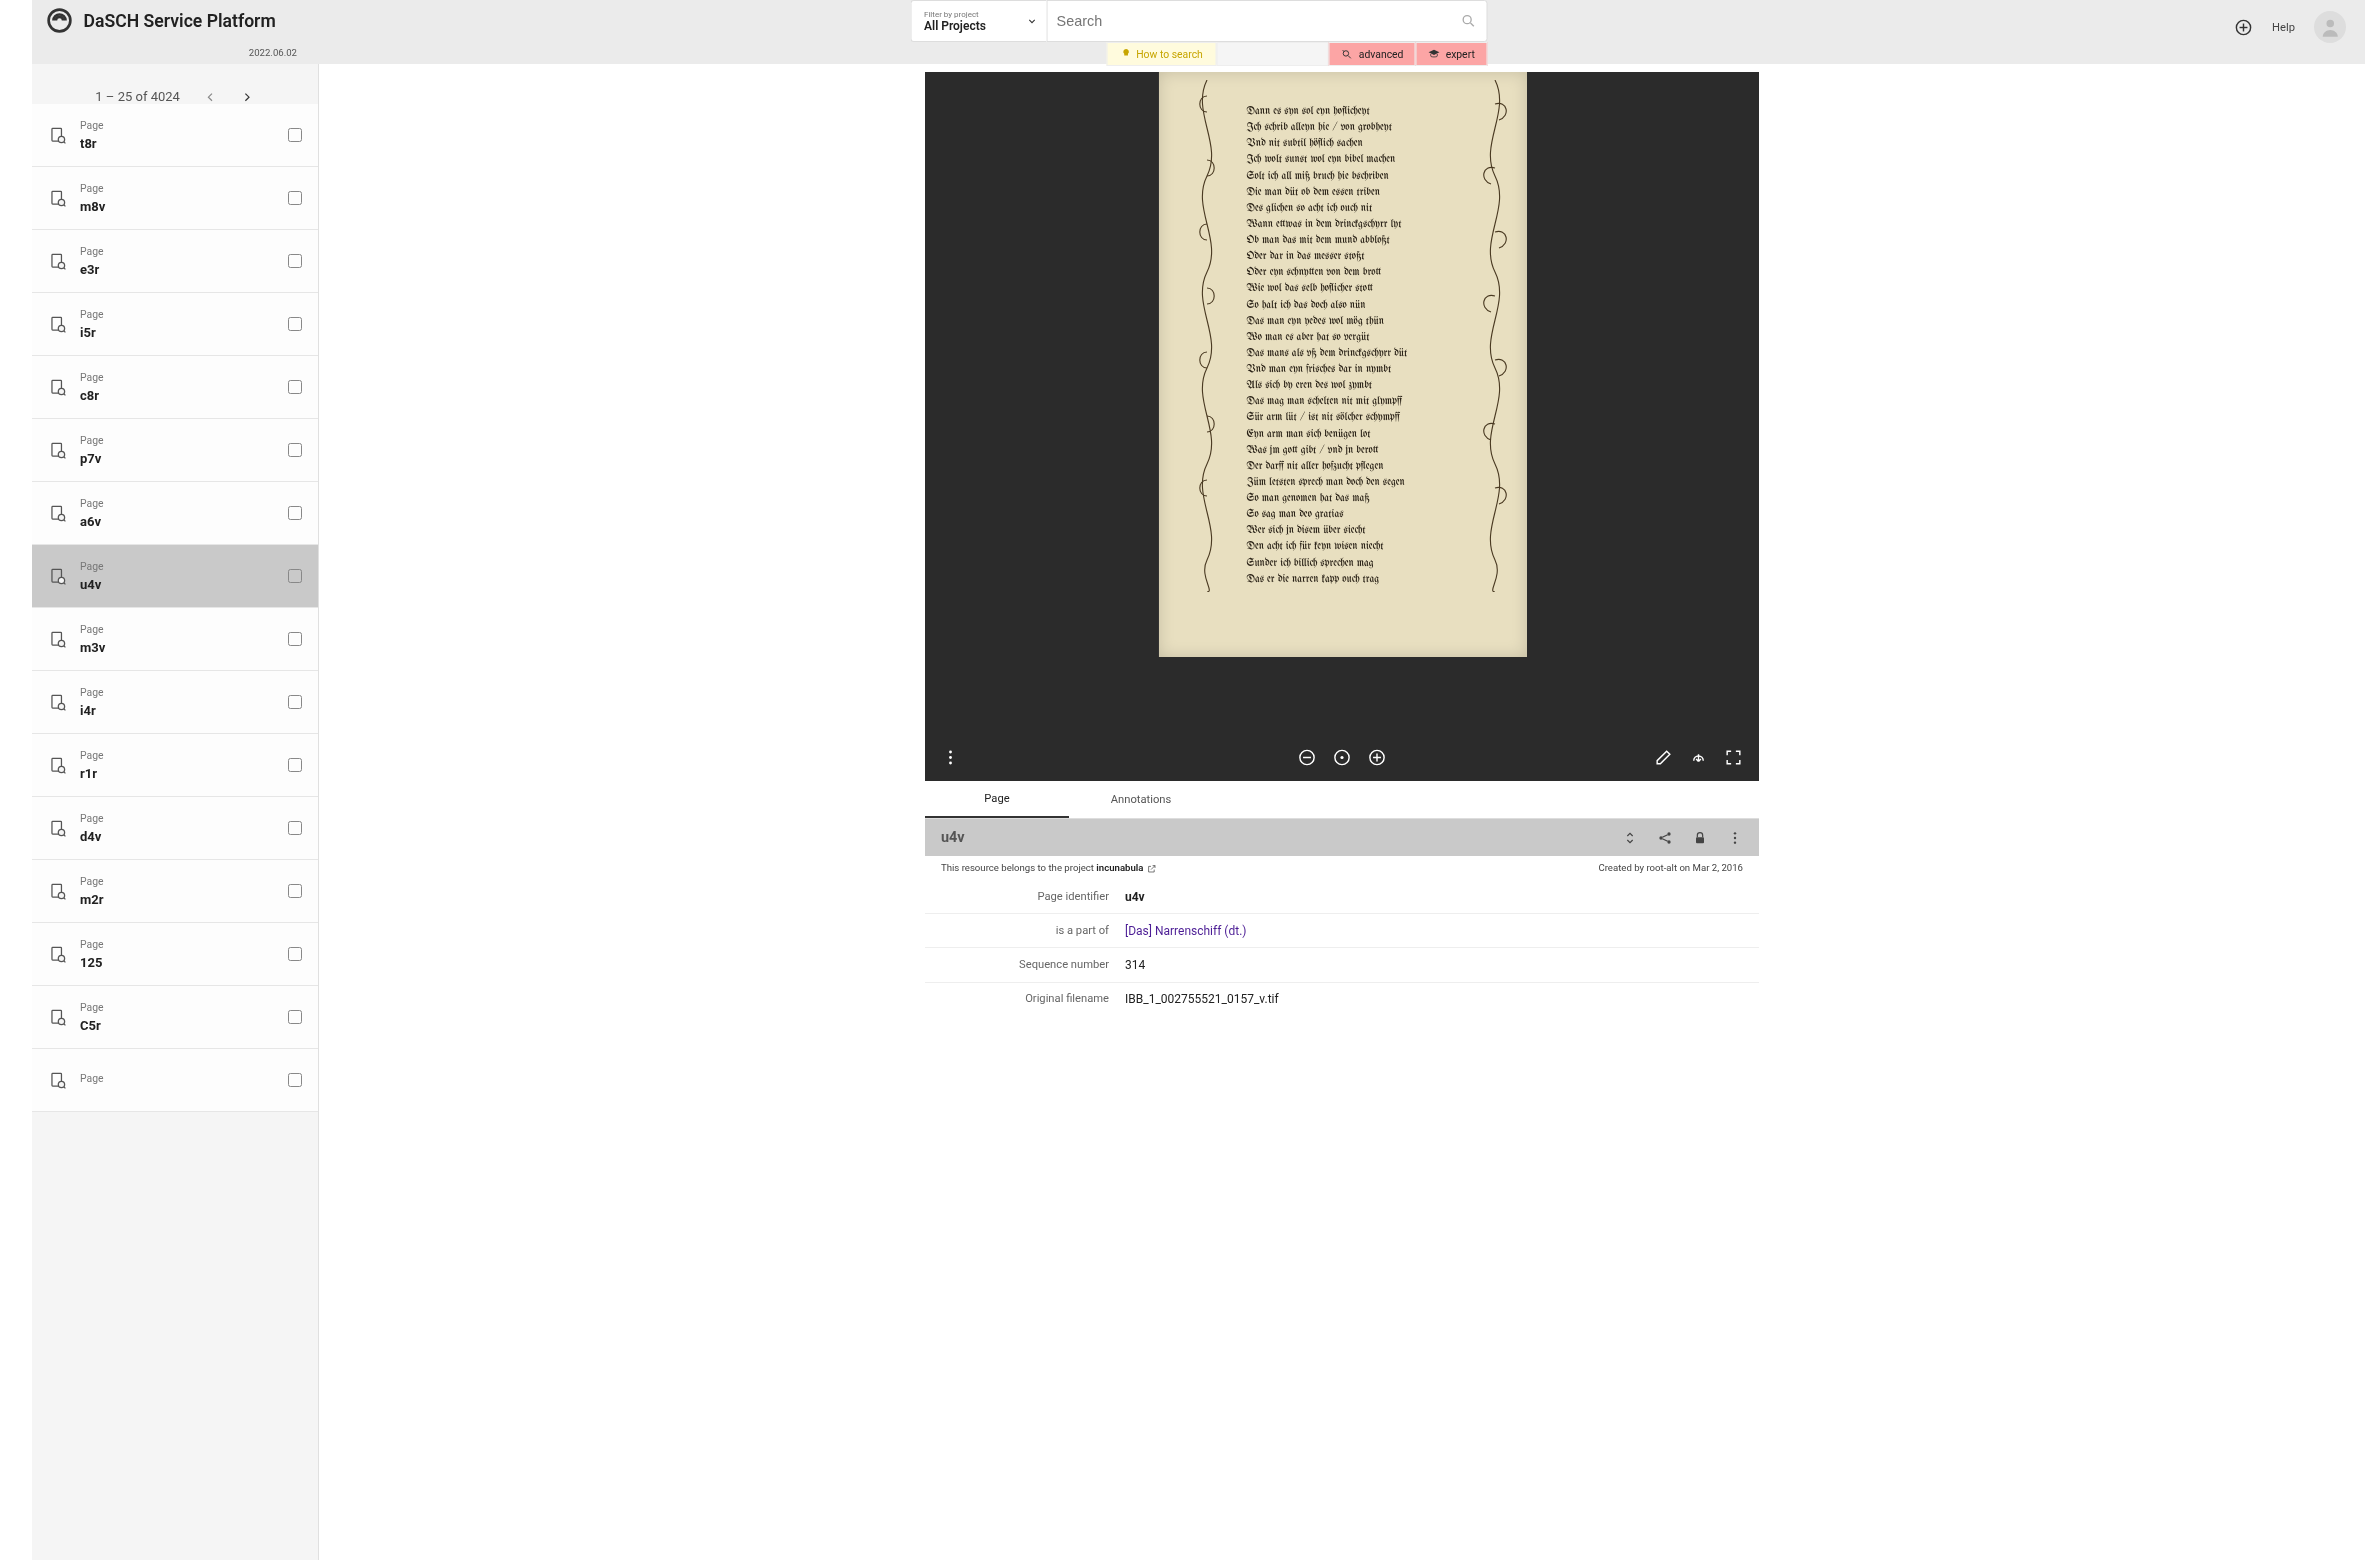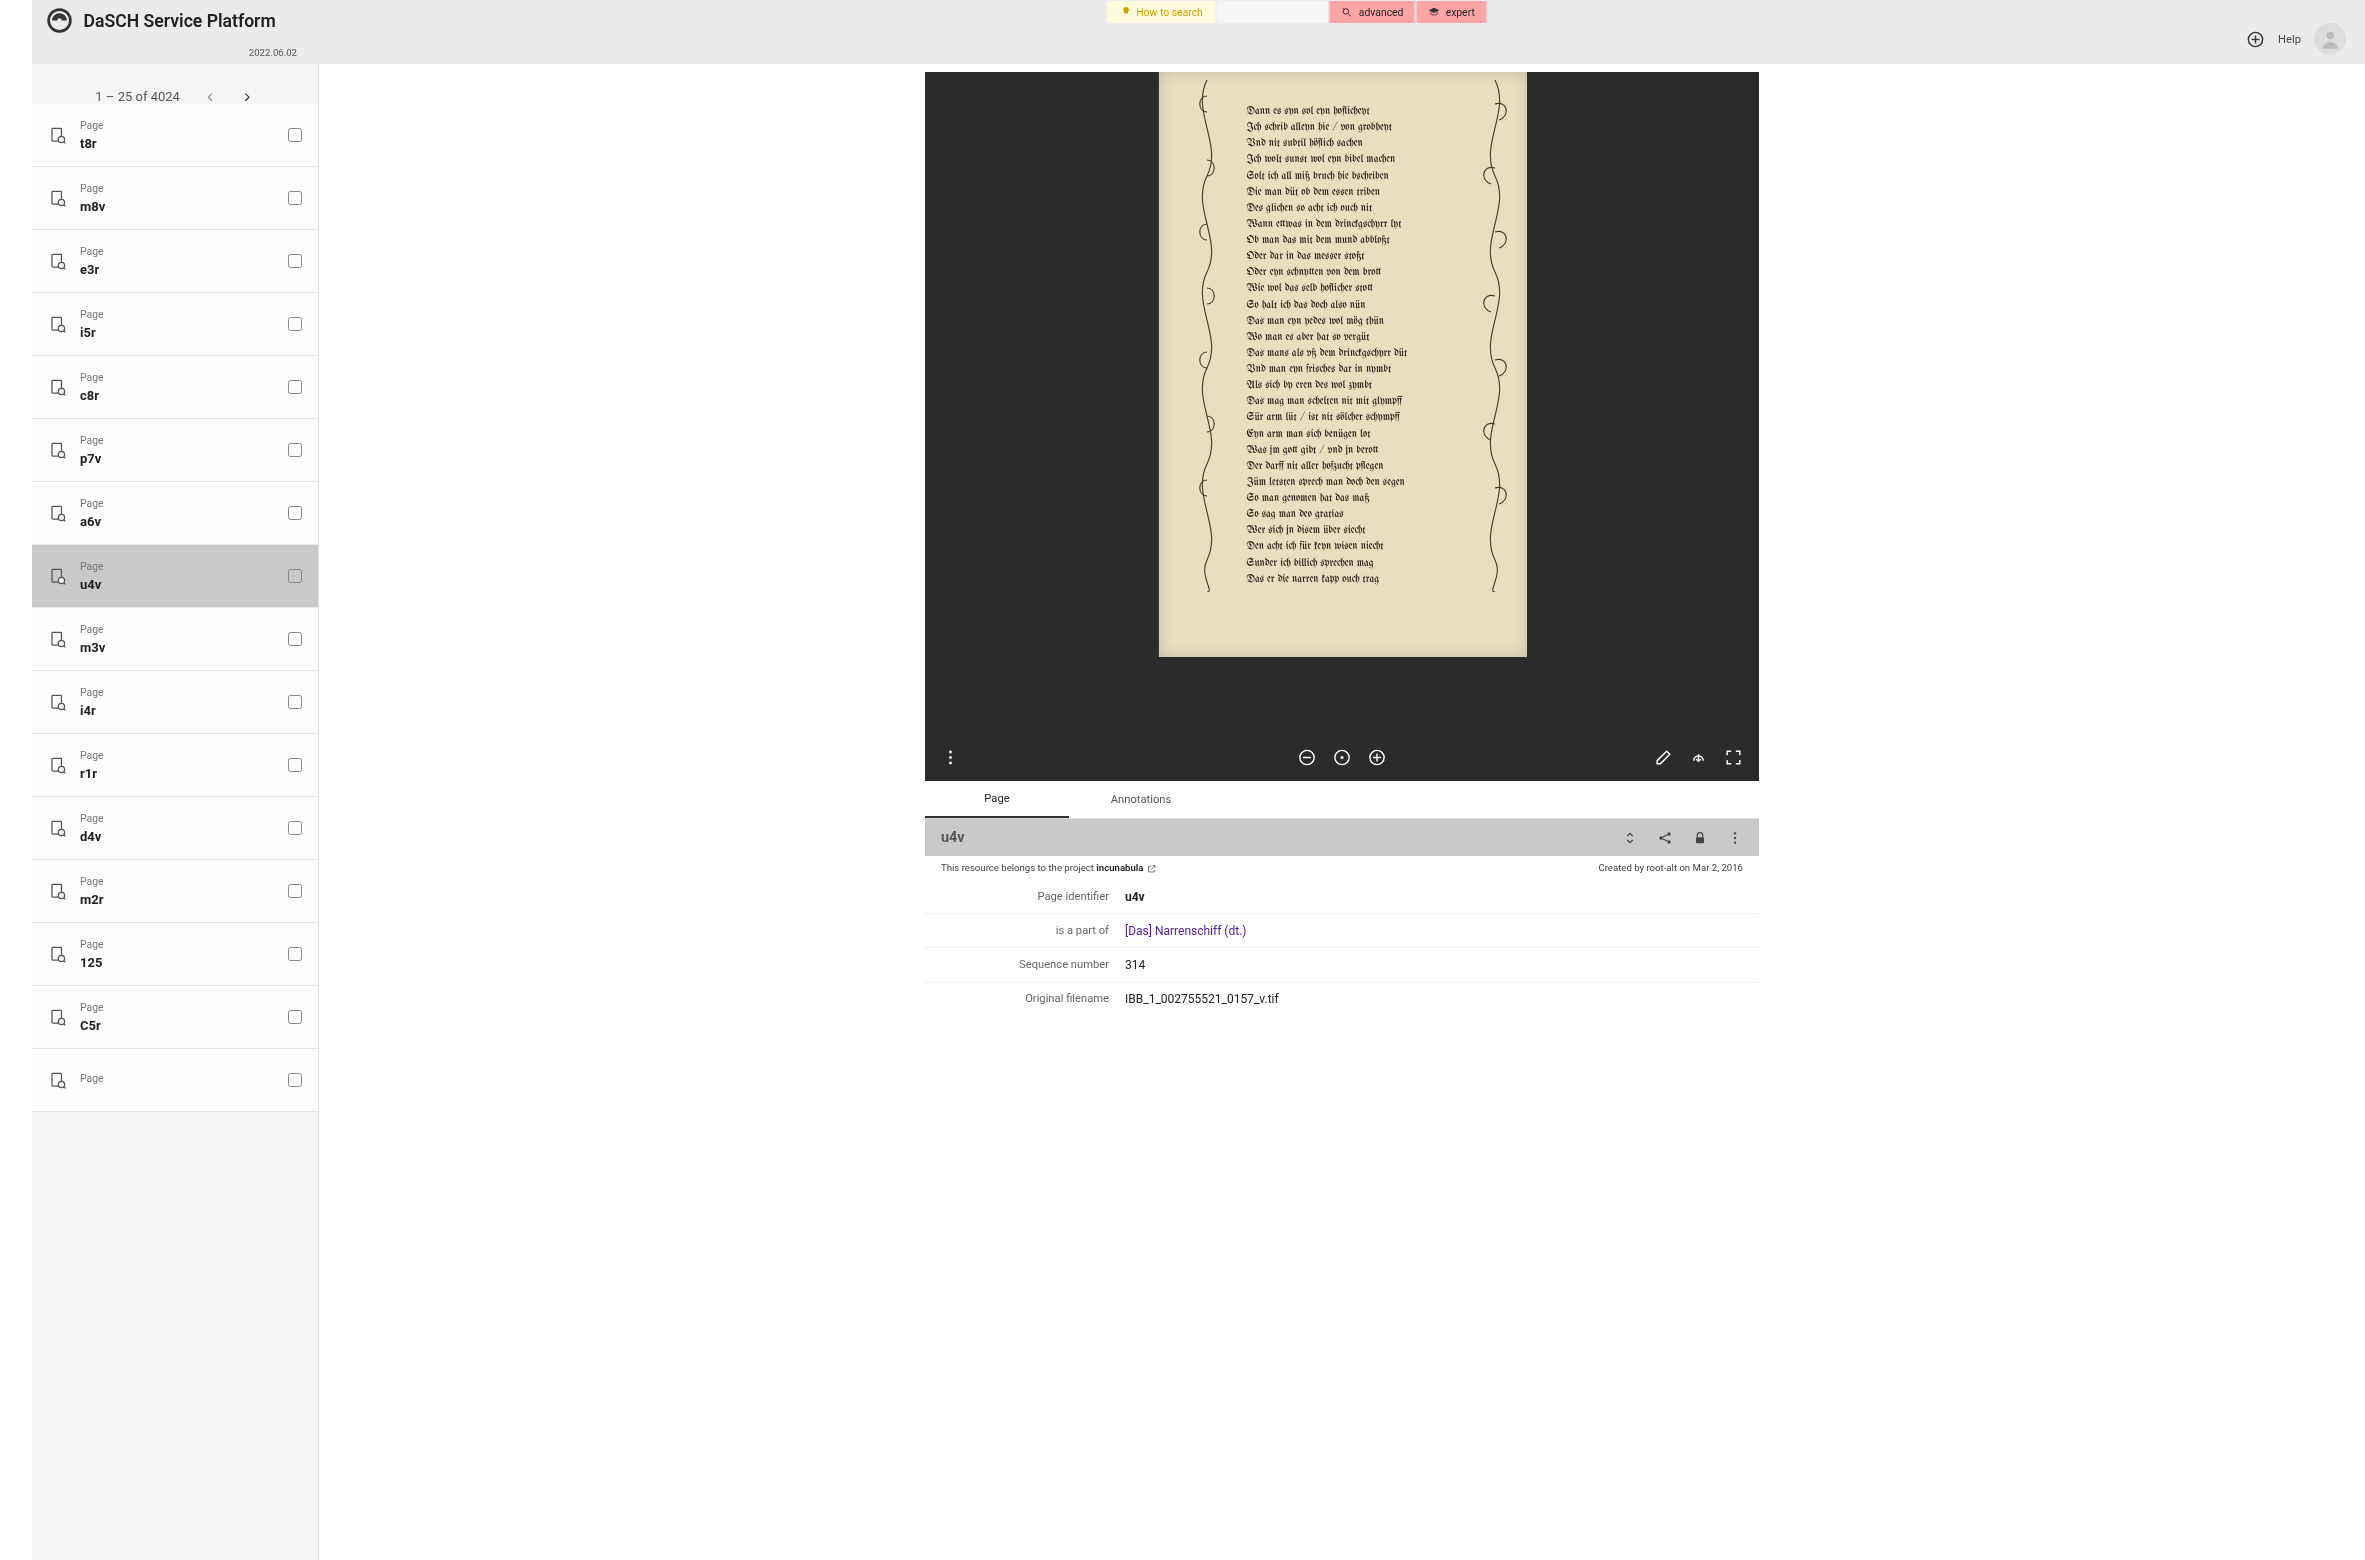--- a/index.html
+++ b/index.html
@@ -15,21 +15,21 @@
 .filter { background: #fff; border:0.8px solid #ddd; border-right:none; padding: 3.2px 13px; display:flex; flex-direction:column; justify-content:center; width:136px; position:relative; border-top-left-radius:3.2px; border-bottom-left-radius:3.2px;}
 .filter-label { font-size: 8px; color: #777; }
 .filter-value { font-size: 12px; font-weight:600; }
 .filter-chevron { position:absolute; right:8px; top:50%; transform:translateY(-50%); }
 .search-input-wrap { flex:1; background:#fff; border:0.8px solid #ddd; display:flex; align-items:center; padding:0 9.6px; border-top-right-radius:3.2px; border-bottom-right-radius:3.2px;}
 .search-input { border:none; outline:none; font-size:14.4px; flex:1; color:#888; background:transparent;}
 .search-links { display:flex; height:24px; align-items:stretch; justify-content:flex-end; font-size:10.4px;}
 .how-to { background:#fffbdd; color:#c7a500; display:flex; align-items:center; padding:0 13px; gap:4.8px; border:0.8px solid #eee; }
 .placeholder-link { background:#f5f5f5; width:112px; border:0.8px solid #eee;}
 .adv-link, .expert-link { background:#fca5a5; display:flex; align-items:center; gap:4.8px; padding:0 11.2px; border:0.8px solid #eee;}
-.header-right { margin-left:auto; display:flex; align-items:center; gap:13px; padding:11.2px 19px; color:#444;margin-top:12px;}
+.header-right { margin-left:auto; display:flex; align-items:center; gap:19px; padding:11.2px 19px; color:#444;}
 .avatar { width:32px; height:32px; border-radius:50%; background:#ddd; display:flex; align-items:center; justify-content:center;}
 .body { flex:1; display:flex; overflow:hidden; }
 .sidebar { width:287px; background:#f5f5f5; border-right:0.8px solid #e0e0e0; display:flex; flex-direction:column; }
 .pager { display:flex; align-items:flex-end; justify-content:center; gap:23px; height:40px; color:#555; font-size:13px; }
 .pager .nav { color:#888; cursor:pointer; }
 .list { flex:1; overflow-y:auto; }
 .item { display:flex; align-items:center; padding:8px 16px 8px 16px; border-bottom:0.8px solid #e6e6e6; background:#fdfdfd; cursor:pointer; gap:13px; height:63px;}
 .item.selected { background:#c9c9c9; }
 .item-icon { width:19px; height:19px; flex-shrink:0; color:#555;}
 .item-text { flex:1; }
@@ -76,20 +76,36 @@
       <svg class="logo" viewBox="0 0 24 24">
           <circle cx="12" cy="12" r="9" stroke="#333" stroke-width="2.2" fill="none"></circle>
           <path d="M7 12 A5 5 0 0 1 17 12" stroke="#333" stroke-width="2.2" fill="none"></path>
           <path d="M9 12 A3 3 0 0 1 15 12" stroke="#333" stroke-width="2.2" fill="none"></path>
         </svg>
       <div class="brand-text">DaSCH Service Platform</div>
     </div>
     <div class="version">2022.06.02</div>
 
     <div class="search-block">
+      <div class="search-row">
+        <div class="filter">
+          <div class="filter-label">Filter by project</div>
+          <div class="filter-value">All Projects</div>
+          <svg class="filter-chevron" width="13" height="13" viewBox="0 0 24 24">
+              <path d="M7 10l5 5 5-5" stroke="#333" stroke-width="2" fill="none"></path>
+            </svg>
+        </div>
+        <div class="search-input-wrap">
+          <input class="search-input" placeholder="Search" style="">
+          <svg width="16" height="16" viewBox="0 0 24 24">
+              <circle cx="10" cy="10" r="6" stroke="#aaa" stroke-width="2" fill="none"></circle>
+              <line x1="15" y1="15" x2="20" y2="20" stroke="#aaa" stroke-width="2"></line>
+            </svg>
+        </div>
+      </div>
       <div class="search-links">
         <div class="how-to">
           <svg width="11.2" height="11.2" viewBox="0 0 24 24">
               <path d="M12 2a6 6 0 00-4 10.5V16h8v-3.5A6 6 0 0012 2z" fill="#c7a500"></path>
             </svg>
           <span>How to search</span>
         </div>
         <div class="placeholder-link"></div>
         <div class="adv-link">
           <svg width="13" height="13" viewBox="0 0 24 24">

